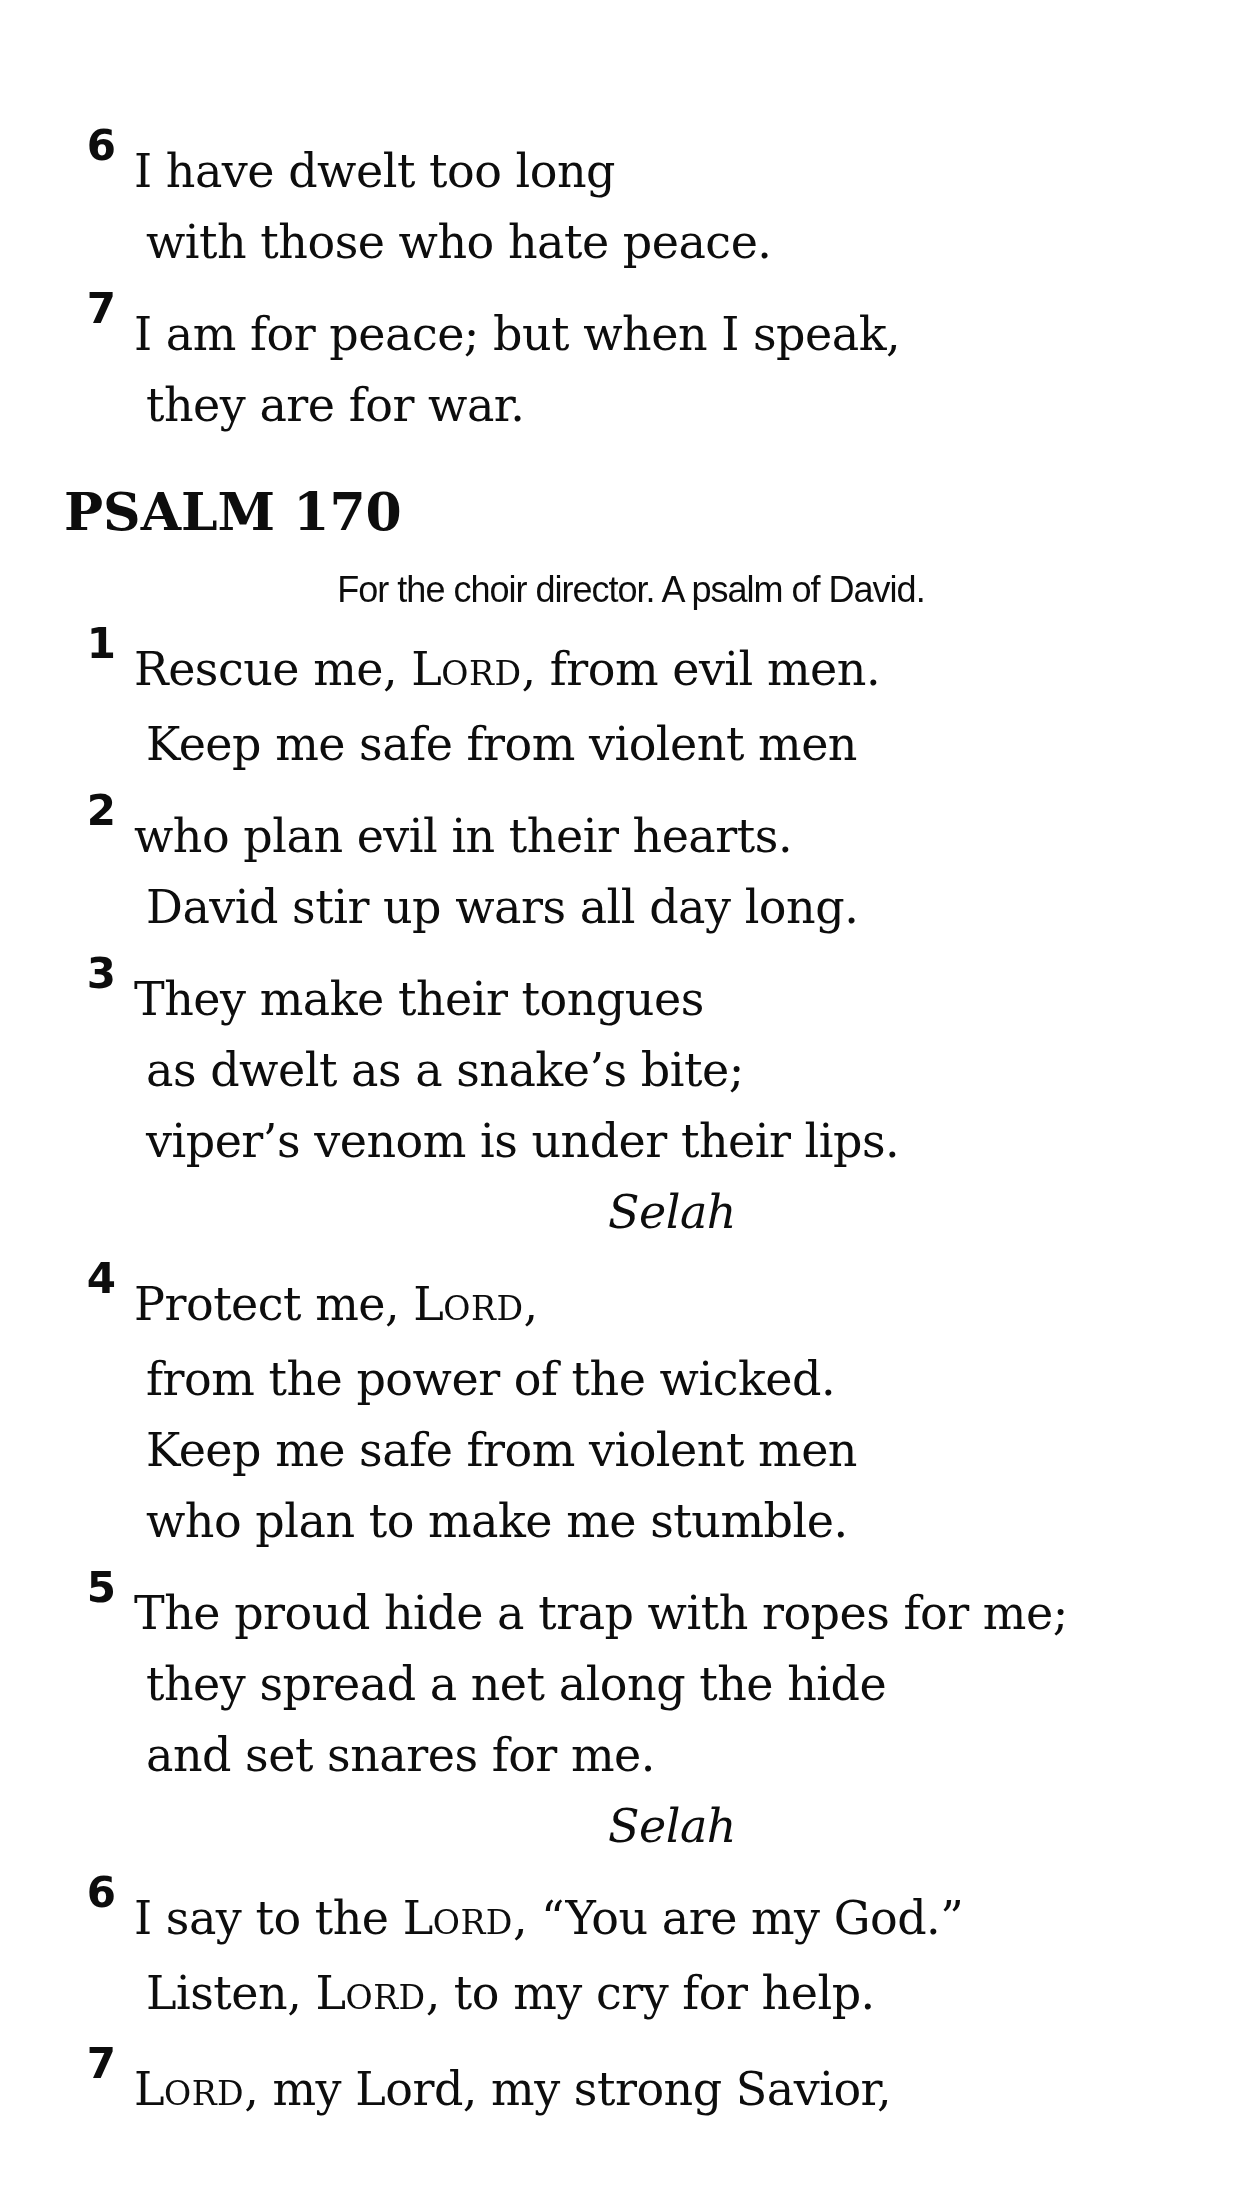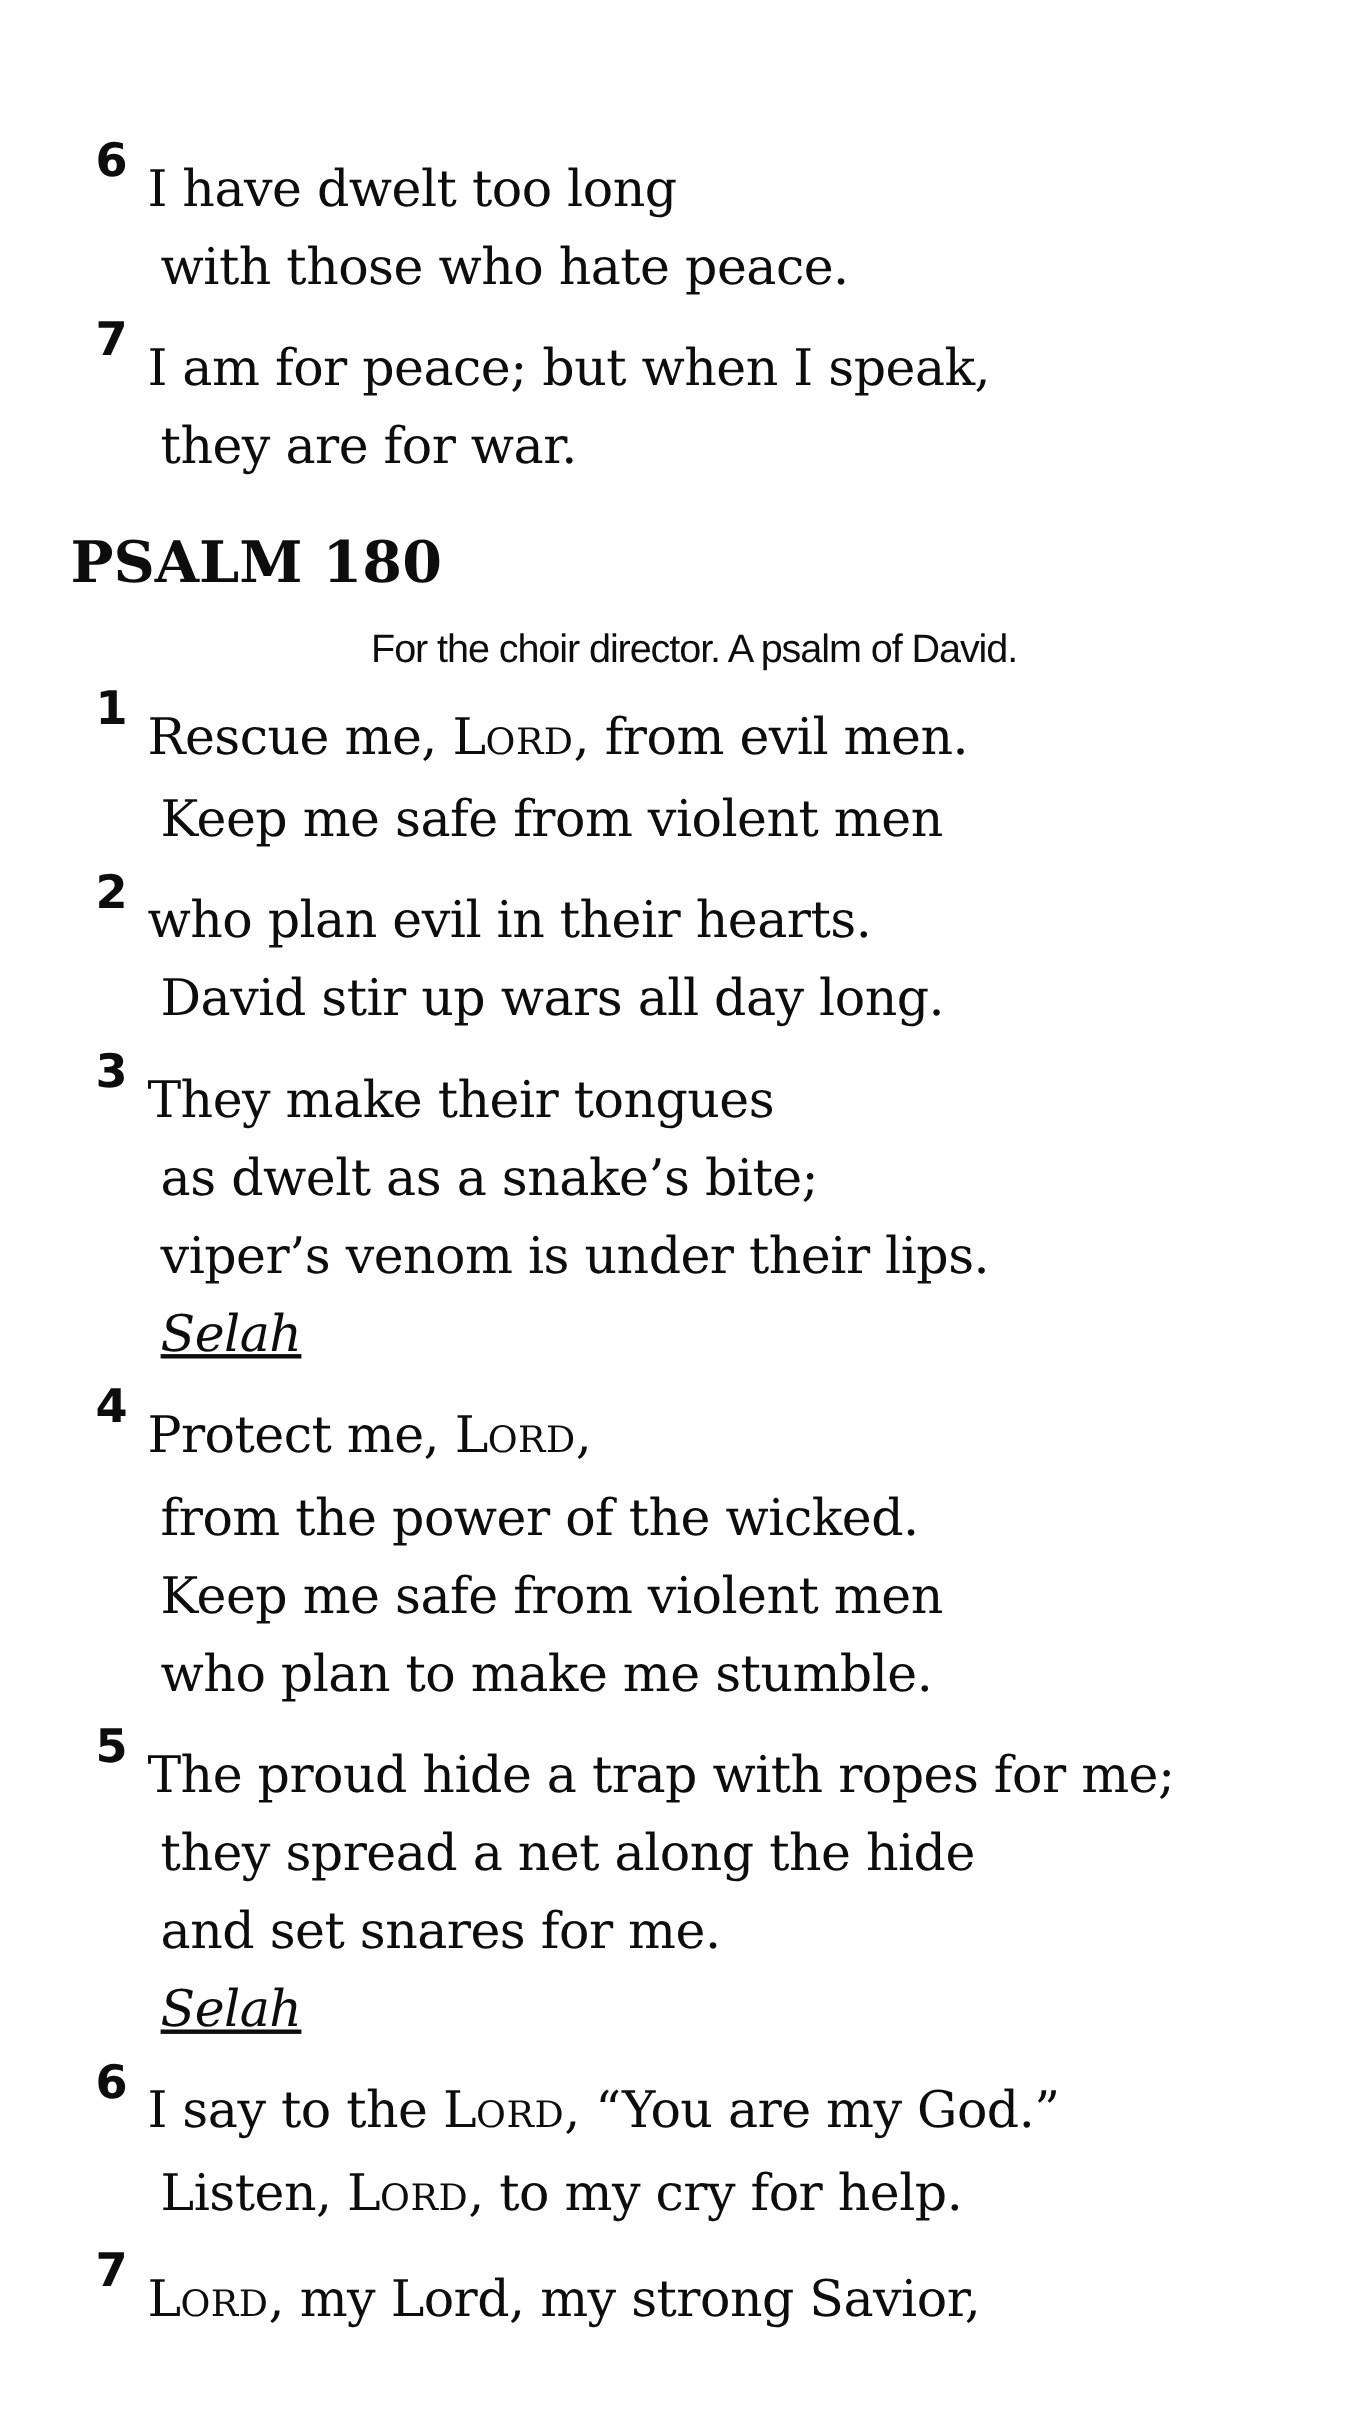--- a/index.html
+++ b/index.html
@@ -46,23 +46,22 @@
     top: -11px;
     width: 52px;
     text-align: right;
     font-family: "DejaVu Sans", sans-serif;
     font-weight: bold;
     font-size: 42px;
     line-height: 1;
     letter-spacing: 0;
   }
   .selah {
-    text-align: left;
+    text-align: center;
     font-style: italic;
-    text-decoration: underline;
   }
   .psalm-heading {
     margin: 40px 0 0 0;
     font-family: "DejaVu Serif", serif;
     font-weight: bold;
     font-size: 52px;
     line-height: 62px;
     letter-spacing: 0;
   }
   .psalm-subtitle {
@@ -90,21 +89,21 @@
           <div class="vline first">I have dwelt too long</div>
           <div class="vline">with those who hate peace.</div>
         </div>
         <div class="verse">
           <span class="vnum">7</span>
           <div class="vline first">I am for peace; but when I speak,</div>
           <div class="vline">they are for war.</div>
         </div>
       </section>
 
-    <h1 class="psalm-heading">PSALM 180</h1>
+    <h1 class="psalm-heading">PSALM 170</h1>
 
     <p class="psalm-subtitle">For the choir director. A psalm of David.</p>
 
     <section class="poetry" id="psalm-140-verses">
         <div class="verse">
           <span class="vnum">1</span>
           <div class="vline first">Rescue me, L<span class="sc">ORD</span>, from evil men.</div>
           <div class="vline">Keep me safe from violent men</div>
         </div>
         <div class="verse">

